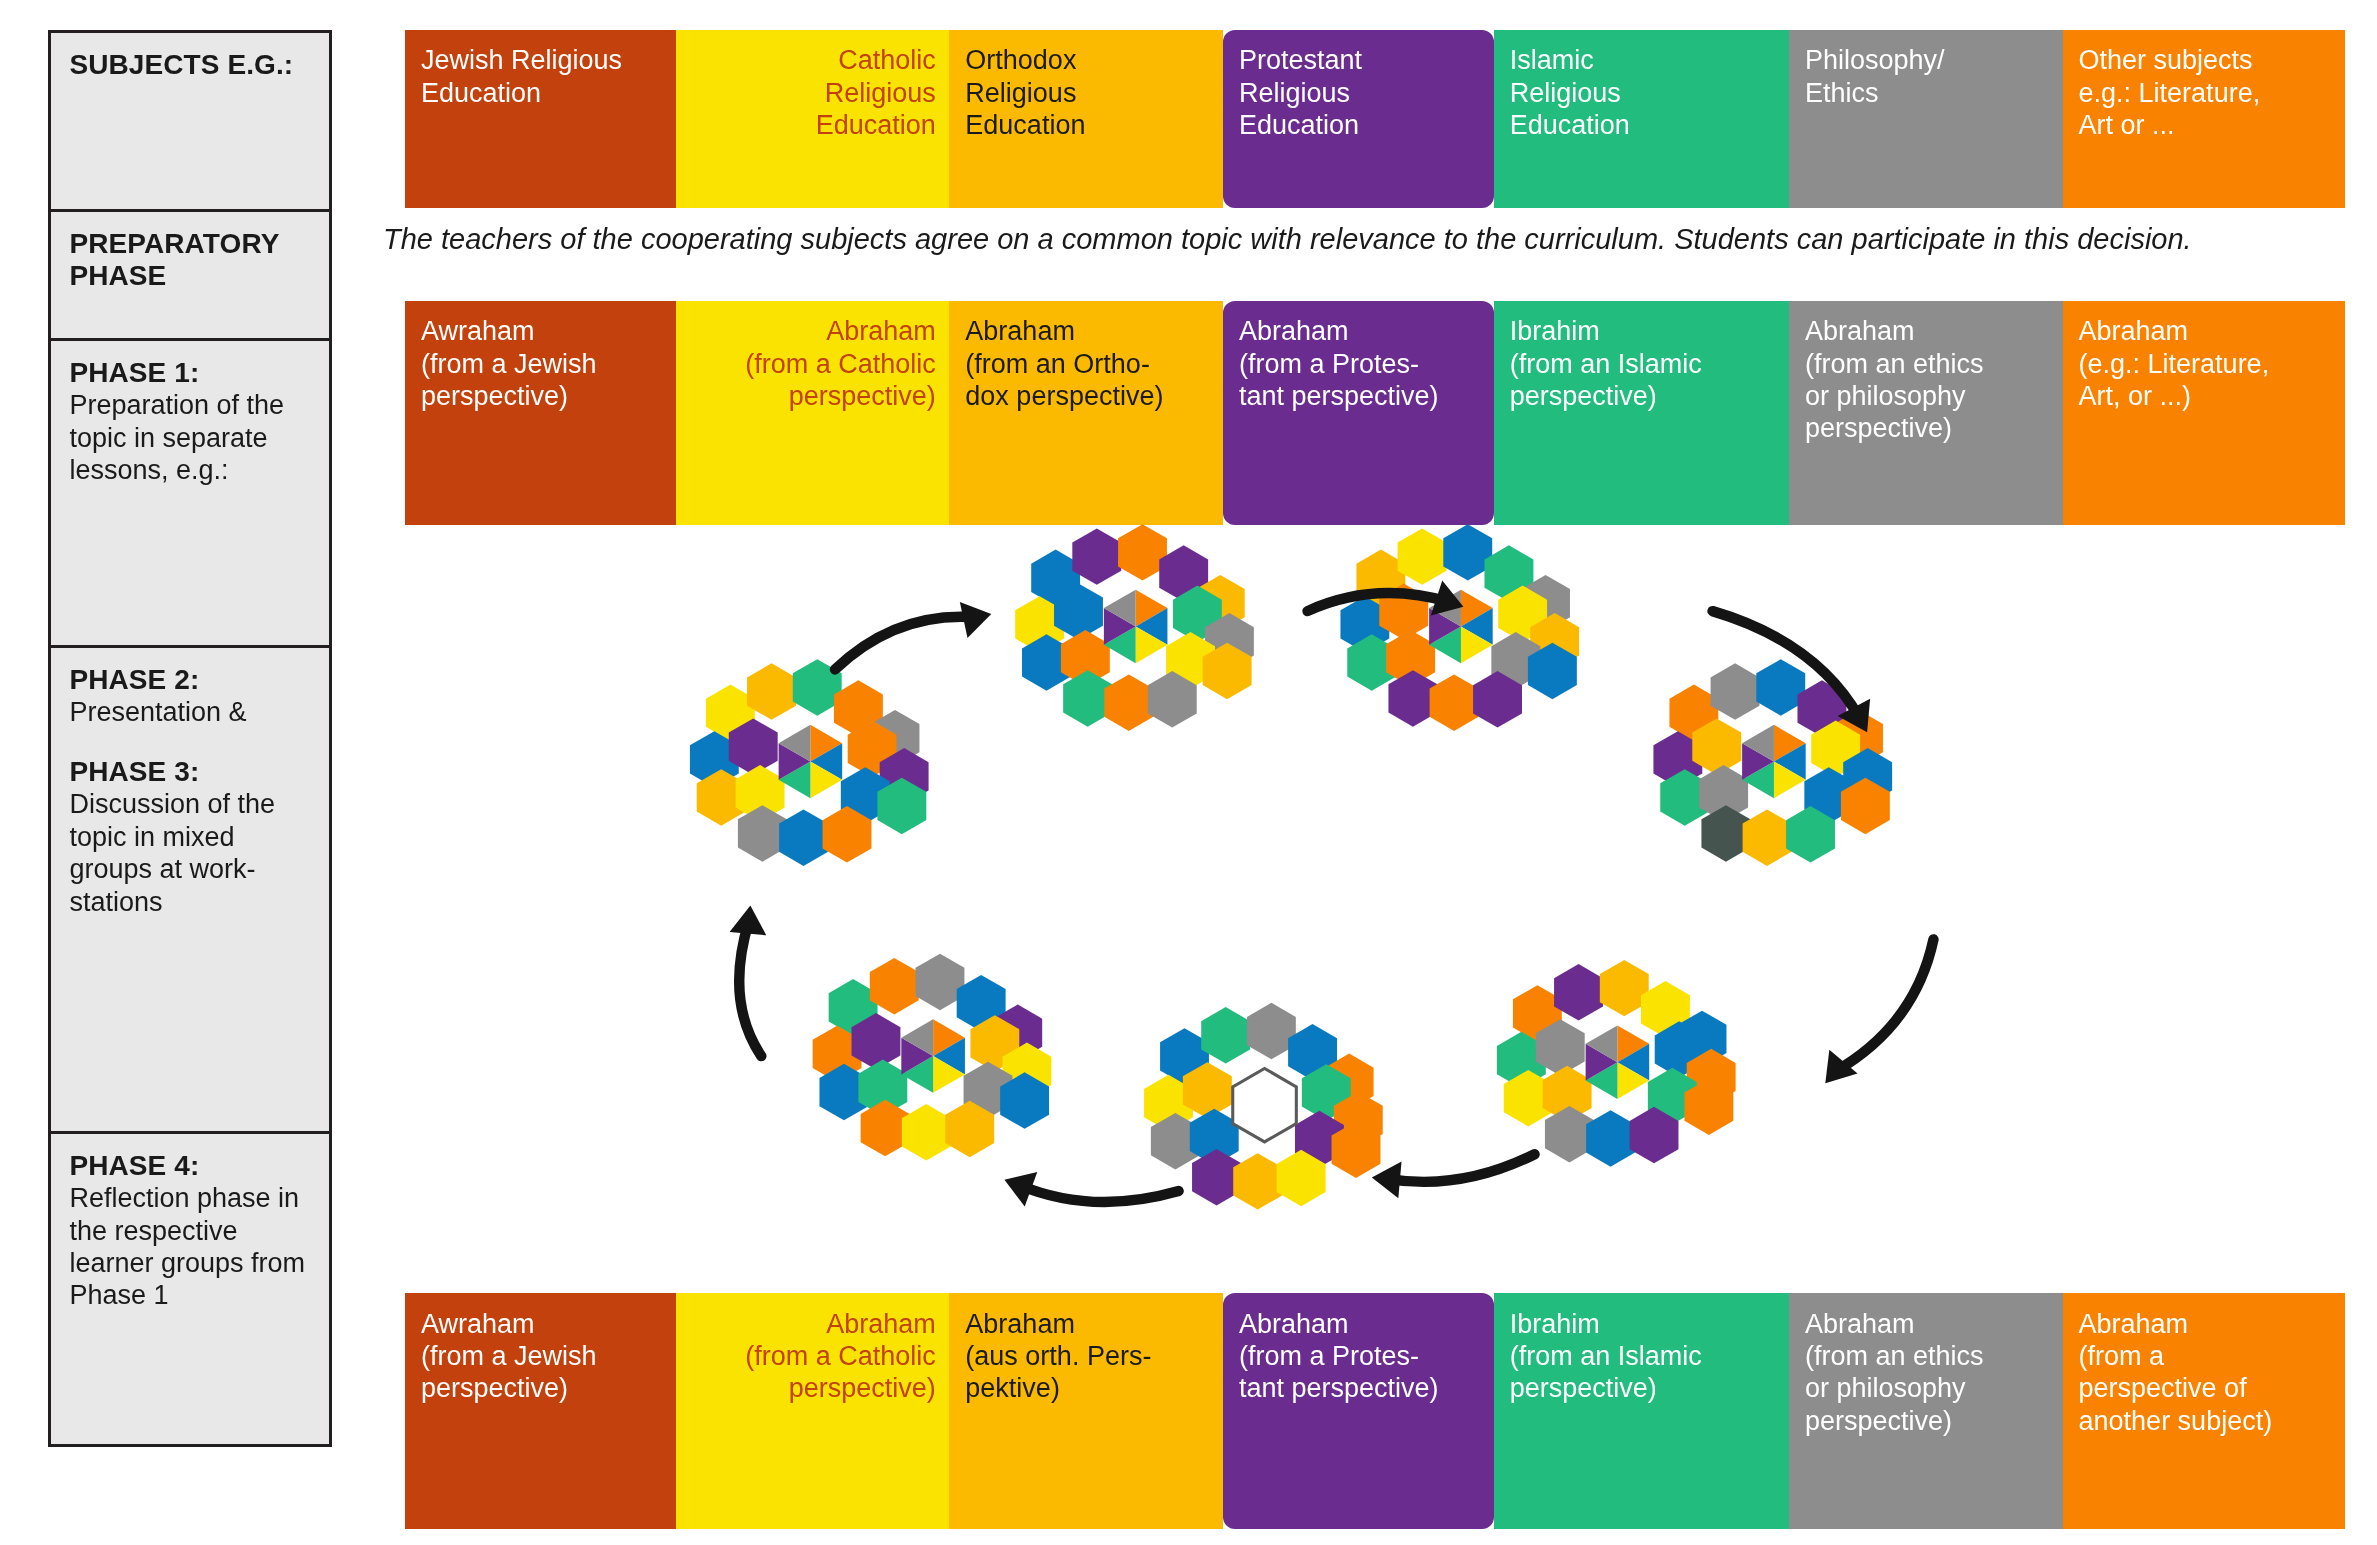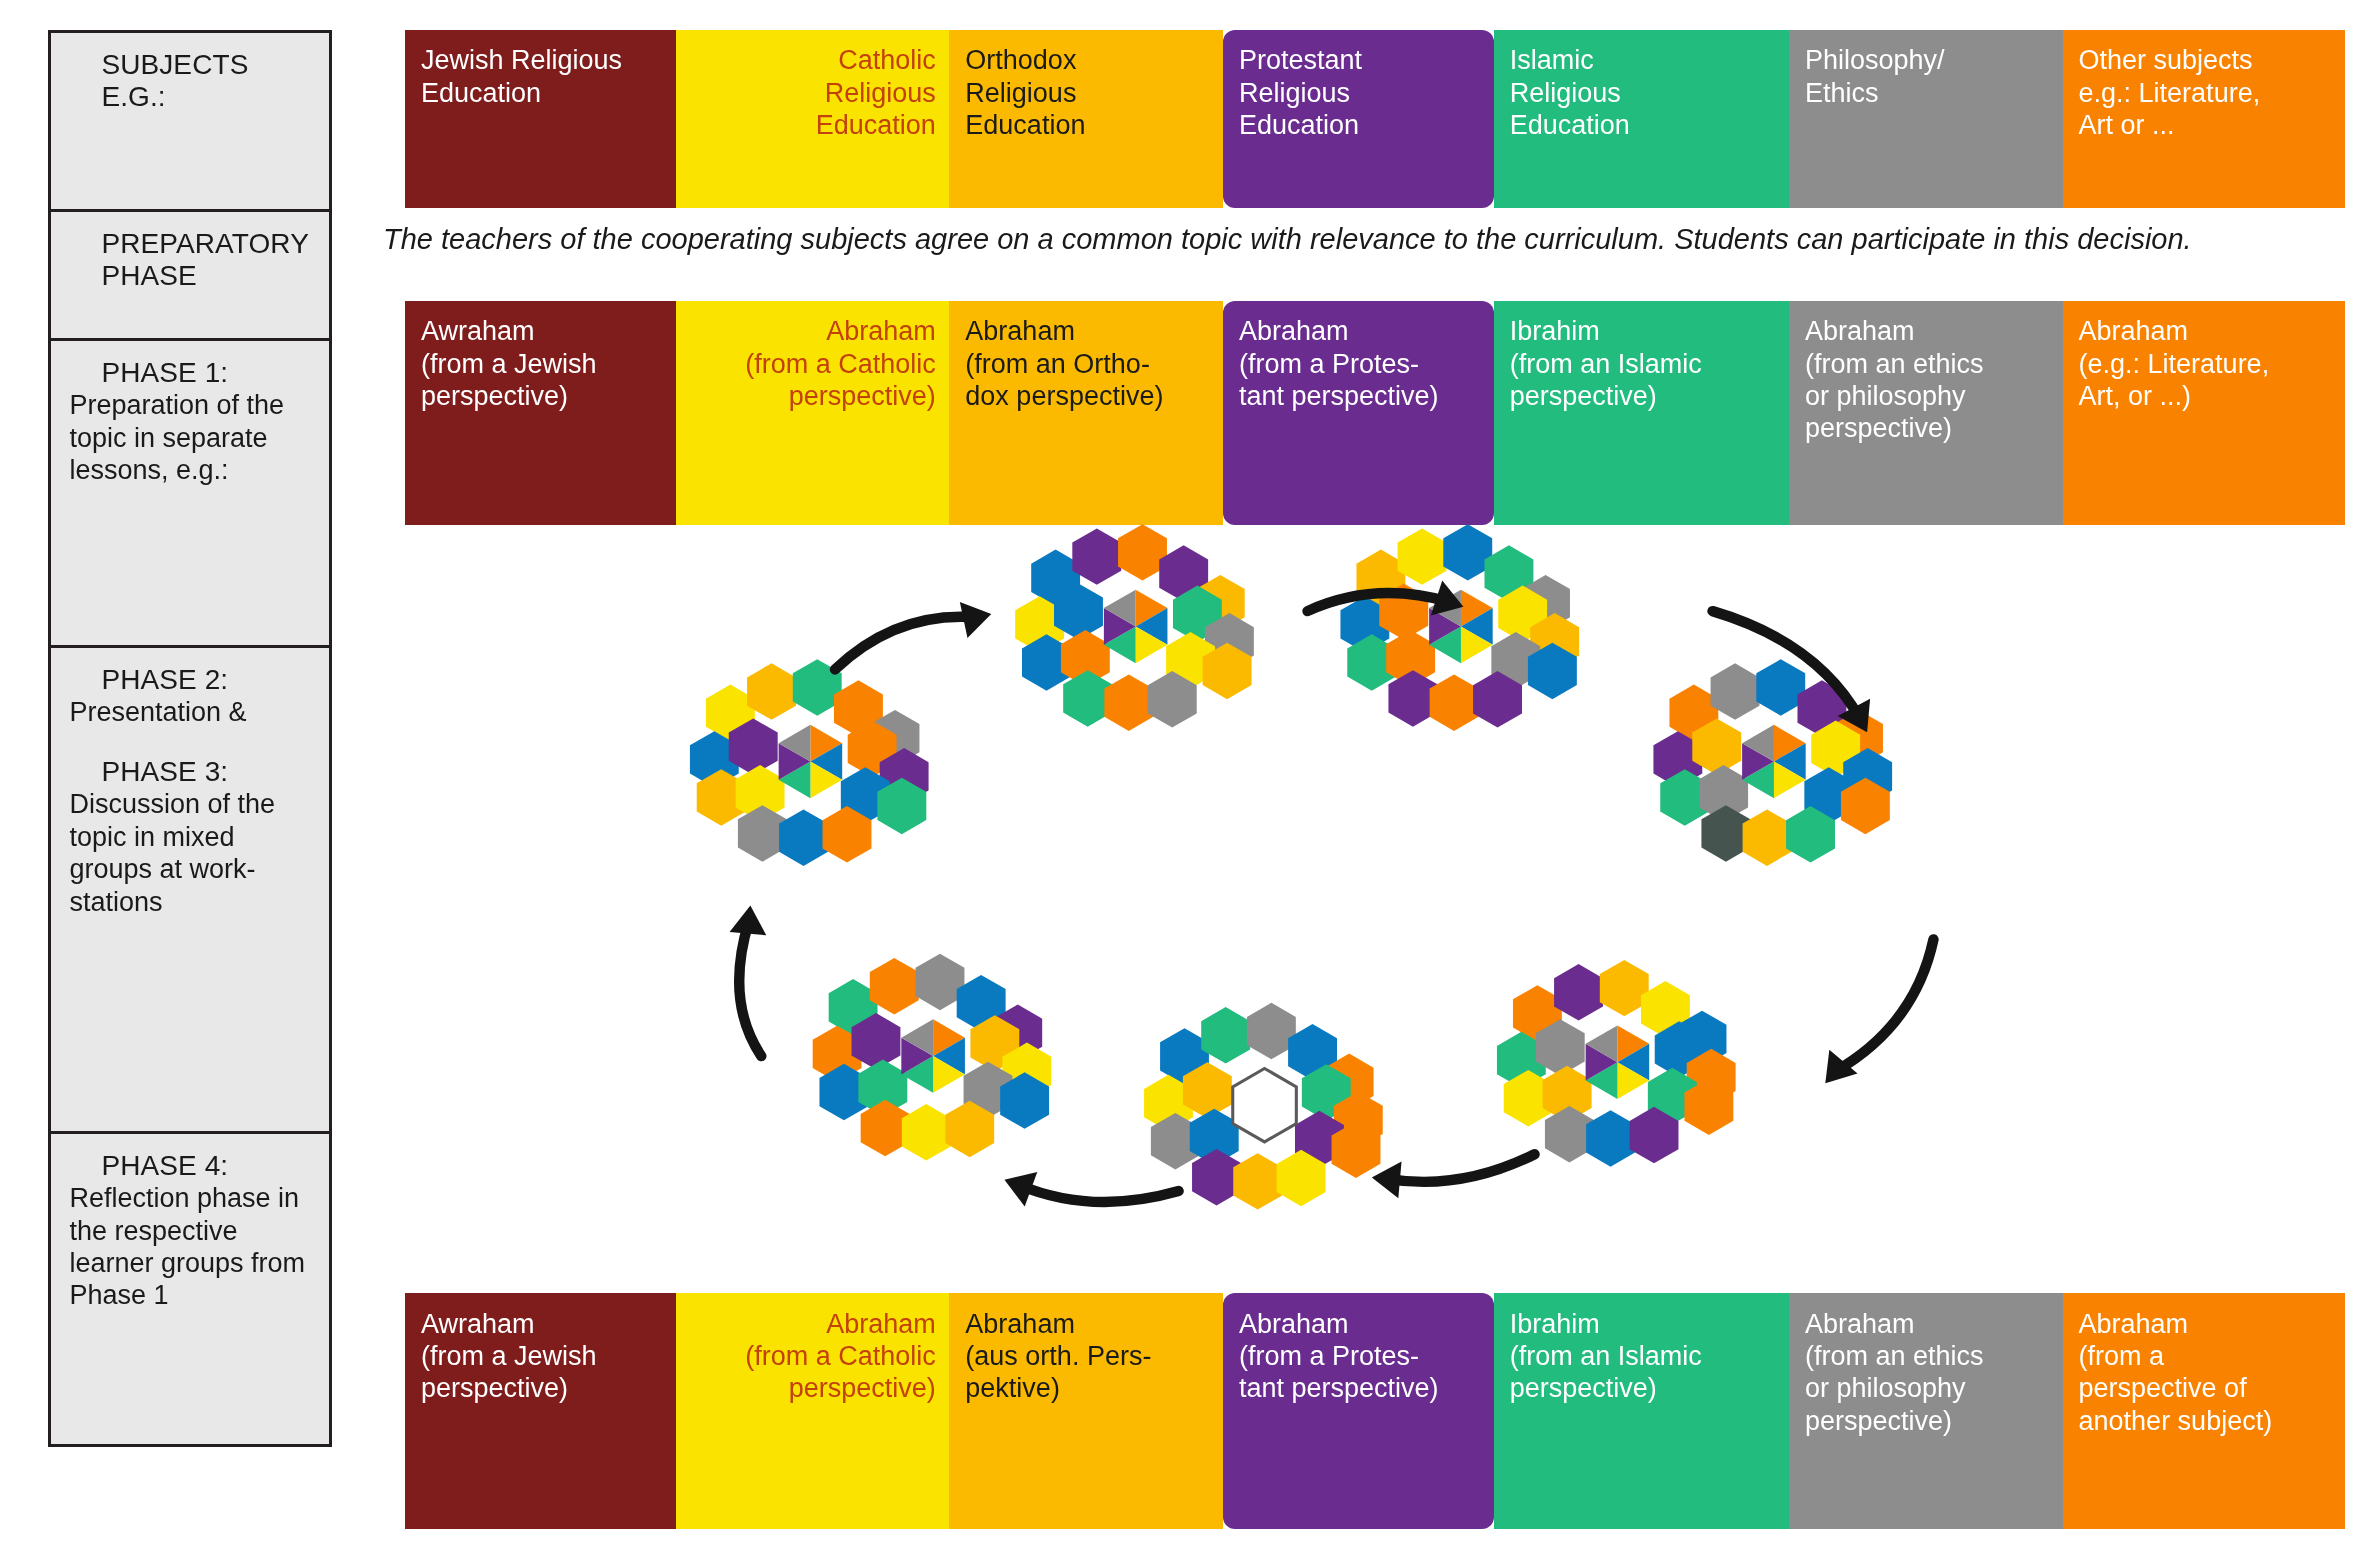--- a/index.html
+++ b/index.html
@@ -2,21 +2,21 @@
 <html style="font-size:9.8px"><head>
 <meta charset="utf-8">
 <style>
   html,body{margin:0;padding:0;background:#ffffff;}
   body{width:2377px;height:1545px;position:relative;font-family:"Liberation Sans",sans-serif;}
 
   
   #sidebar{position:absolute;left:48px;top:29.5px;width:284px;border:3.1px solid #231f20;box-sizing:border-box;}
   .side-cell{background:#e8e8e8;border-bottom:3.1px solid #231f20;box-sizing:border-box;padding:16px 18.4px 13.5px 18.4px;}
   .side-cell:last-child{border-bottom:none;}
-  .side-title{font-weight:normal;font-size:28px;line-height:1.17;color:#1a1a1a;letter-spacing:0.1px;margin-left:32px;}
+  .side-title{font-weight:bold;font-size:28px;line-height:1.17;color:#1a1a1a;letter-spacing:0.1px;}
   .side-body{font-size:27px;line-height:1.20;color:#1a1a1a;}
   #c-subjects{height:179px;}
   #c-prep{height:129px;}
   #c-p1{height:307px;}
   #c-p23{height:486px;}
   #c-p4{height:310px;}
 
   
   #right{position:absolute;left:405px;top:29.5px;width:1940px;}
 
@@ -25,21 +25,21 @@
   .cell .ln{display:block;white-space:pre;}
 
   .w1{width:275px;}
   .w2{width:278px;}
   .w3{width:278px;}
   .w4{width:275px;}
   .w5{width:300px;}
   .w6{width:278px;}
   .w7{width:287px;}
 
-  .bg-blue{background:#7f1d1d;color:#ffffff;}
+  .bg-blue{background:#c2410c;color:#ffffff;}
   .bg-yellow{background:#fbe300;color:#c2410c;text-align:right;}
   .bg-amber{background:#fbba00;color:#1a1a1a;}
   .bg-purple{background:#6a2c8f;color:#ffffff;border-radius:12px;}
   .bg-green{background:#22bc7e;color:#ffffff;}
   .bg-grey{background:#8d8d8d;color:#ffffff;}
   .bg-orange{background:#f98300;color:#ffffff;}
 
   #row-subjects .cell{height:178px;}
   #row-phase1 .cell{height:224px;}
   #row-phase4 .cell{height:236px;}

